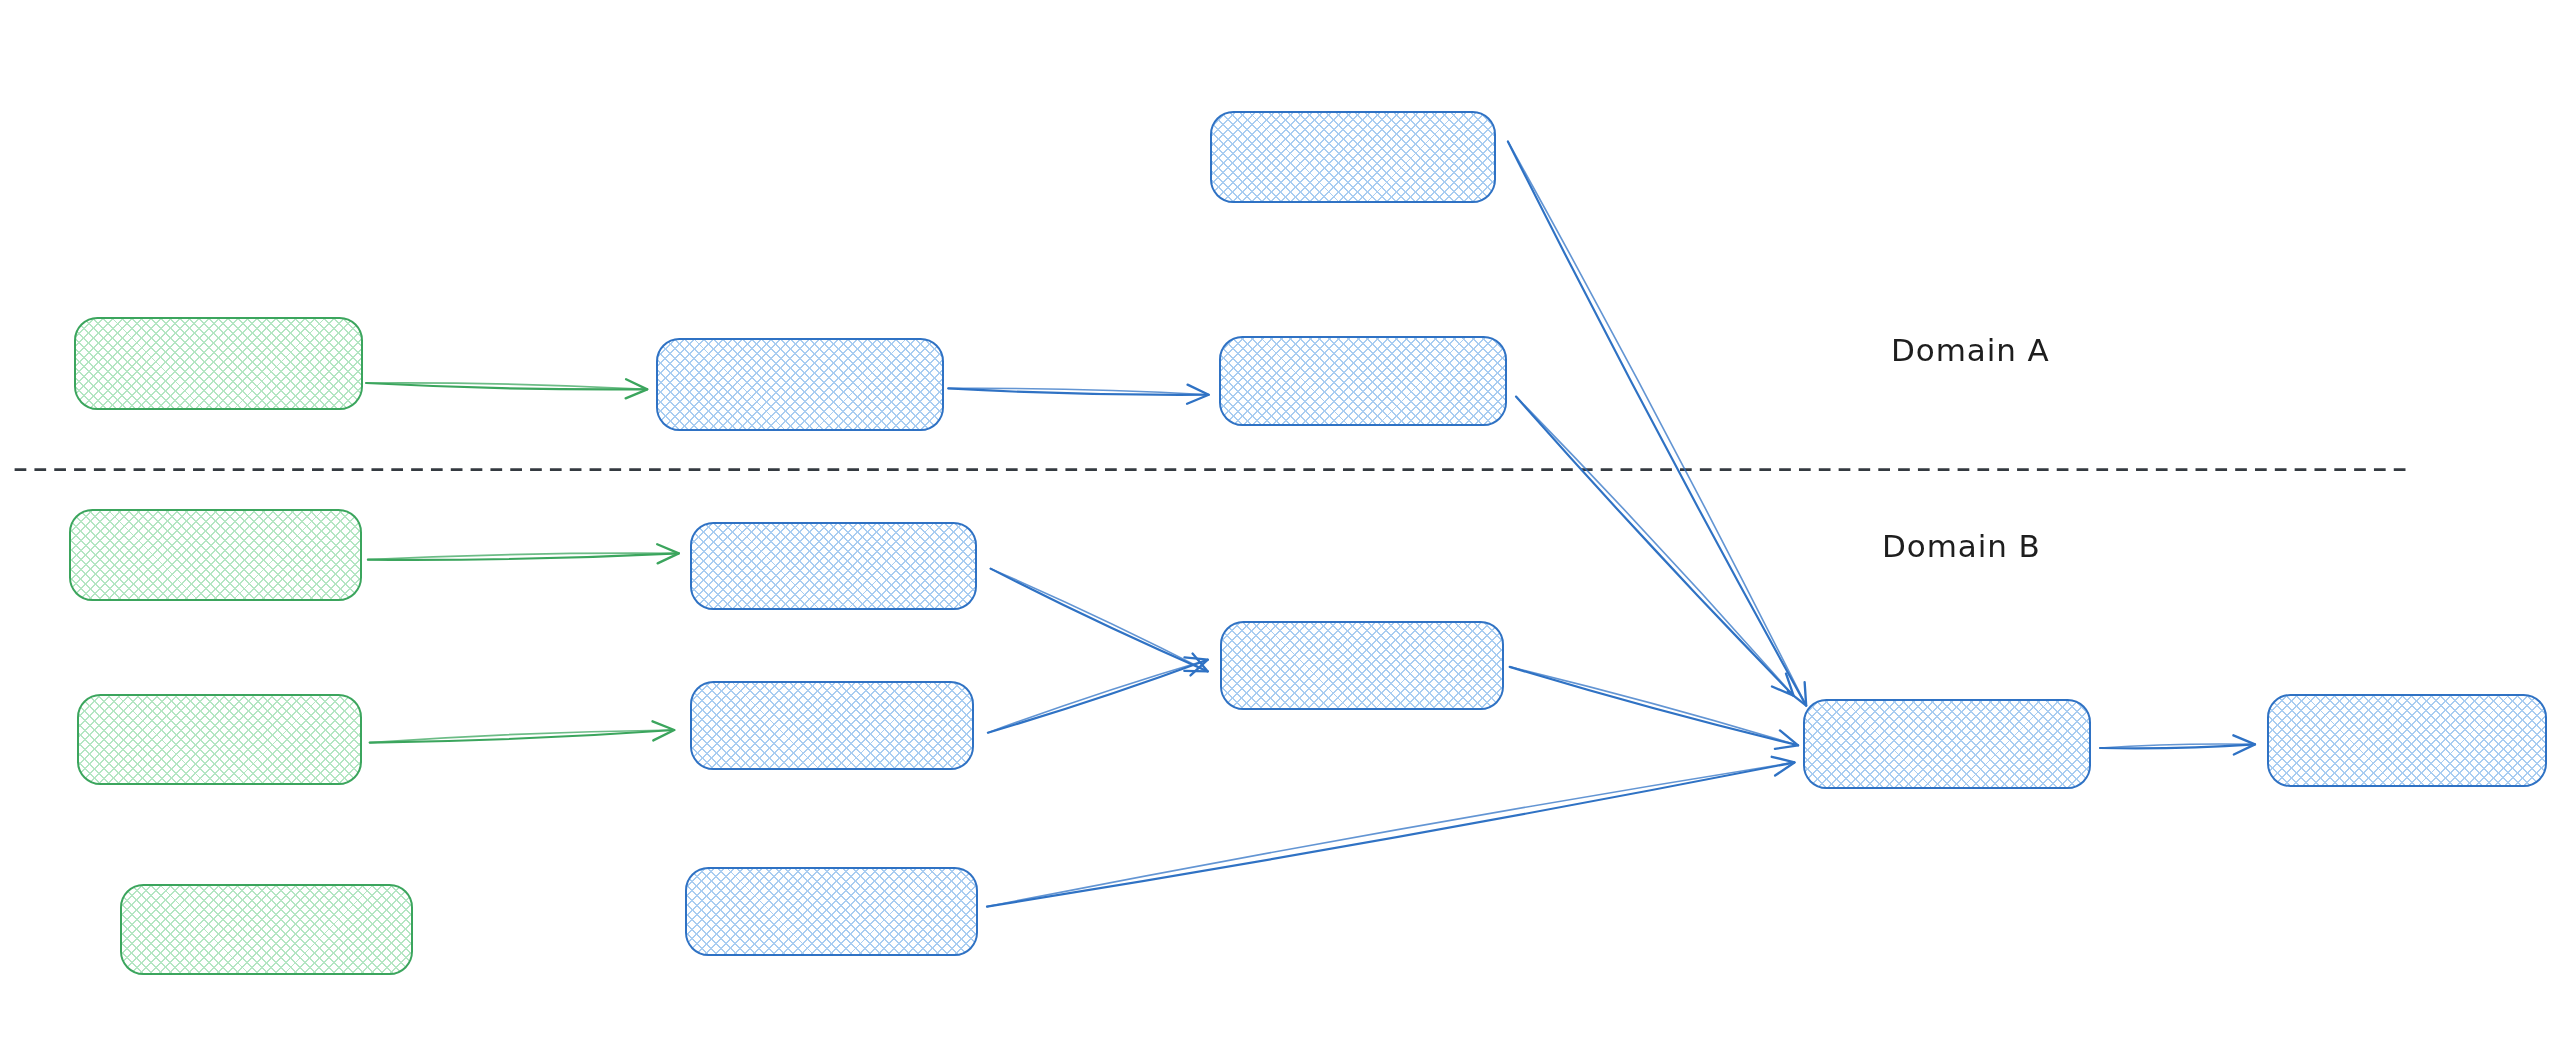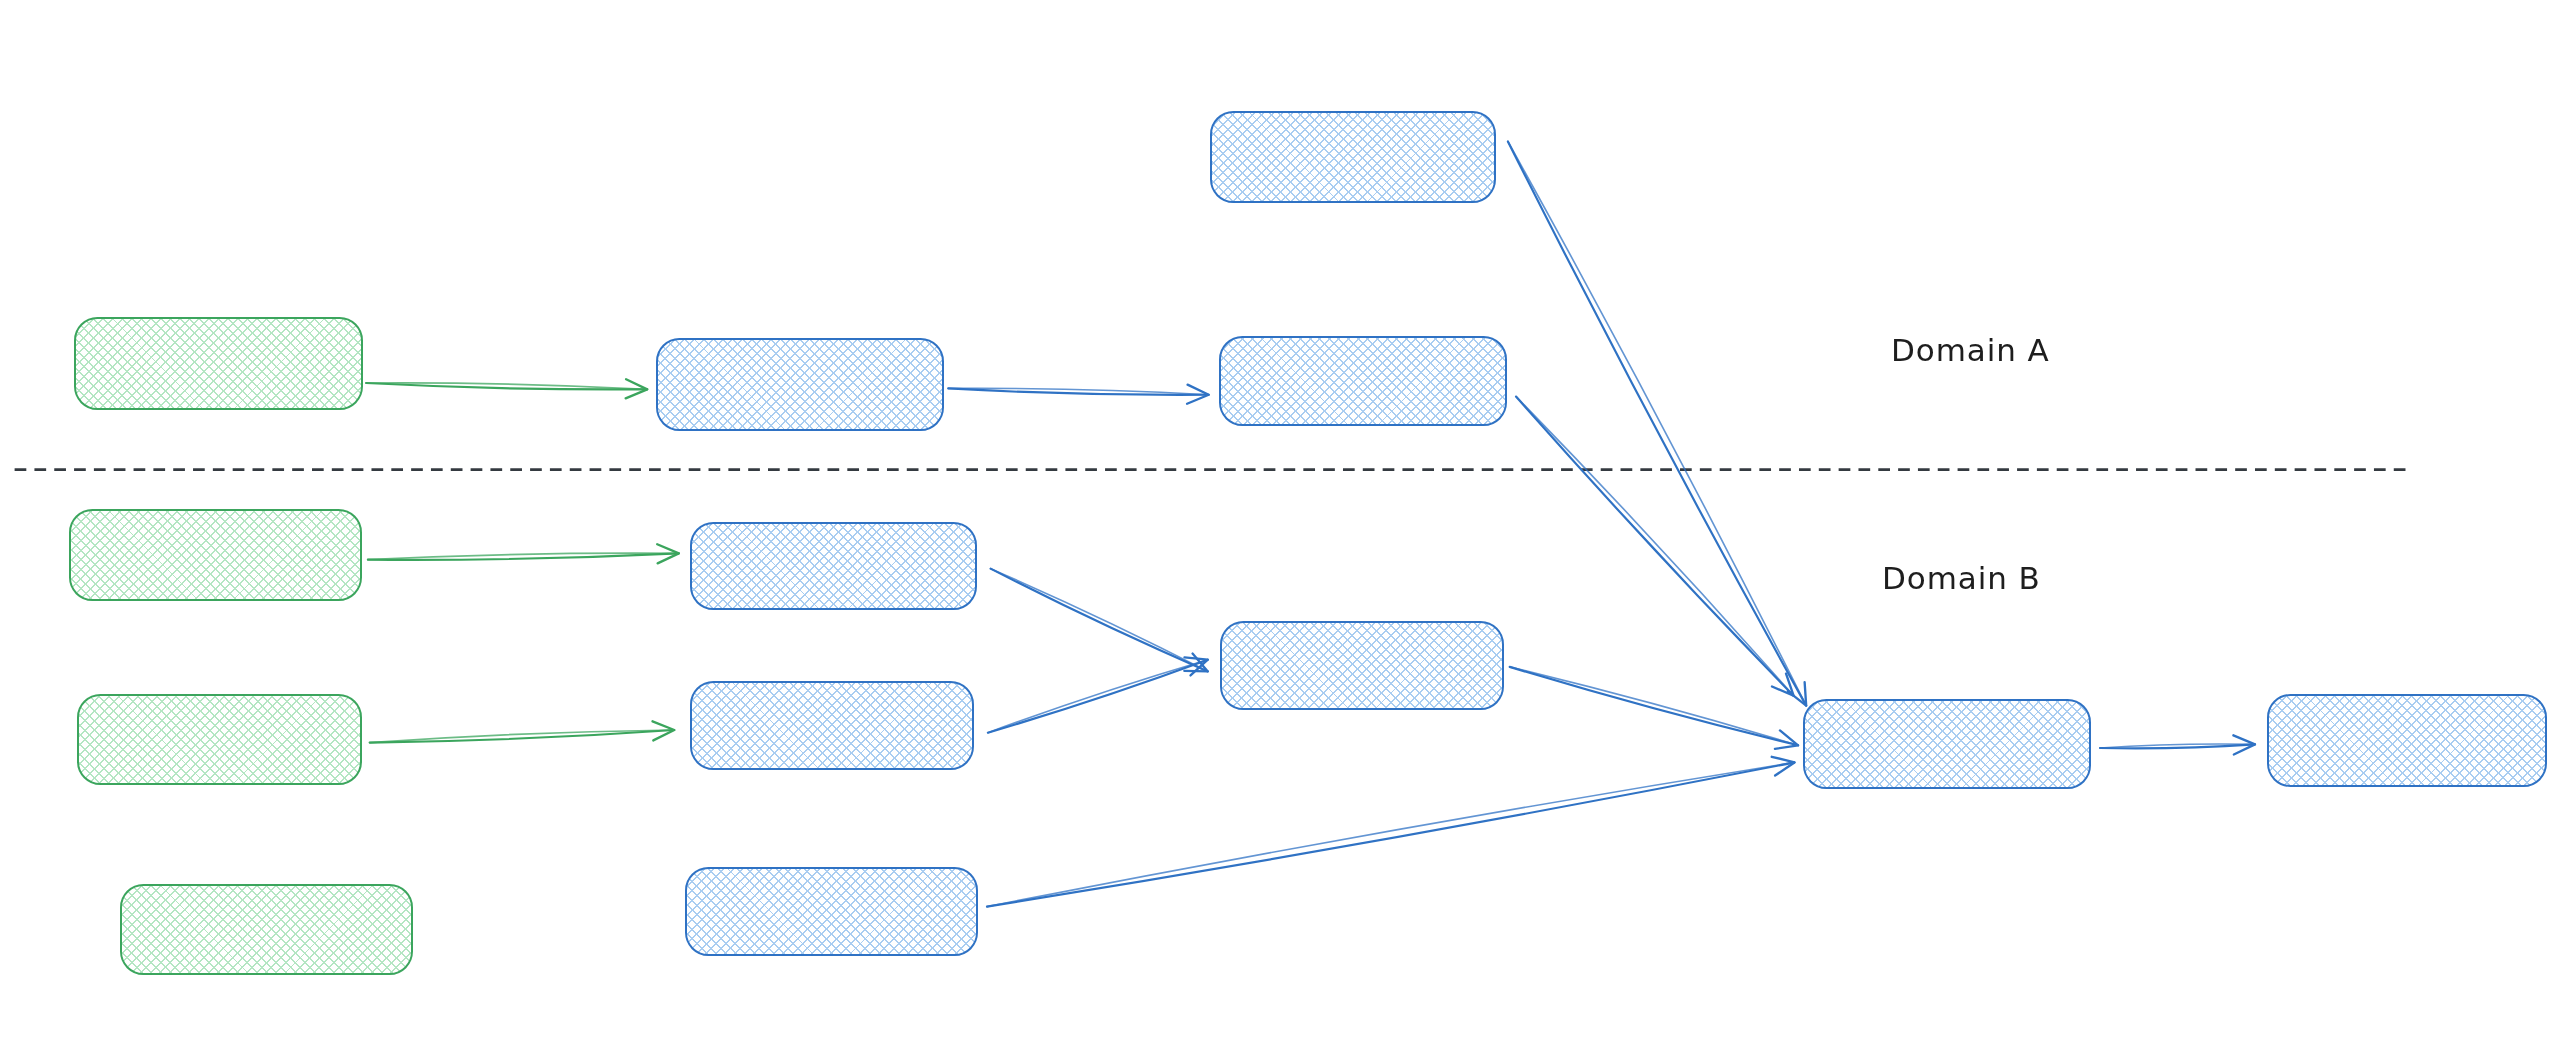--- a/index.html
+++ b/index.html
@@ -107,15 +107,15 @@
       <div class="box" style="left: 690px; top: 522px; width: 287px; height: 88px; border-color: rgb(47, 114, 196); background-image: repeating-linear-gradient(45deg, rgb(169, 205, 241) 0px, rgb(169, 205, 241) 1.4px, transparent 1.4px, transparent 6.8px), repeating-linear-gradient(-45deg, rgb(169, 205, 241) 0px, rgb(169, 205, 241) 1.4px, transparent 1.4px, transparent 6.8px);"></div>
       <div class="box" style="left: 77px; top: 694px; width: 285px; height: 91px; border-color: rgb(59, 165, 93); background-image: repeating-linear-gradient(45deg, rgb(180, 230, 195) 0px, rgb(180, 230, 195) 1.4px, transparent 1.4px, transparent 6.8px), repeating-linear-gradient(-45deg, rgb(180, 230, 195) 0px, rgb(180, 230, 195) 1.4px, transparent 1.4px, transparent 6.8px);"></div>
       <div class="box" style="left: 690px; top: 681px; width: 284px; height: 89px; border-color: rgb(47, 114, 196); background-image: repeating-linear-gradient(45deg, rgb(169, 205, 241) 0px, rgb(169, 205, 241) 1.4px, transparent 1.4px, transparent 6.8px), repeating-linear-gradient(-45deg, rgb(169, 205, 241) 0px, rgb(169, 205, 241) 1.4px, transparent 1.4px, transparent 6.8px);"></div>
       <div class="box" style="left: 1220px; top: 621px; width: 284px; height: 89px; border-color: rgb(47, 114, 196); background-image: repeating-linear-gradient(45deg, rgb(169, 205, 241) 0px, rgb(169, 205, 241) 1.4px, transparent 1.4px, transparent 6.8px), repeating-linear-gradient(-45deg, rgb(169, 205, 241) 0px, rgb(169, 205, 241) 1.4px, transparent 1.4px, transparent 6.8px);"></div>
       <div class="box" style="left: 120px; top: 884px; width: 293px; height: 91px; border-color: rgb(59, 165, 93); background-image: repeating-linear-gradient(45deg, rgb(180, 230, 195) 0px, rgb(180, 230, 195) 1.4px, transparent 1.4px, transparent 6.8px), repeating-linear-gradient(-45deg, rgb(180, 230, 195) 0px, rgb(180, 230, 195) 1.4px, transparent 1.4px, transparent 6.8px);"></div>
       <div class="box" style="left: 685px; top: 867px; width: 293px; height: 89px; border-color: rgb(47, 114, 196); background-image: repeating-linear-gradient(45deg, rgb(169, 205, 241) 0px, rgb(169, 205, 241) 1.4px, transparent 1.4px, transparent 6.8px), repeating-linear-gradient(-45deg, rgb(169, 205, 241) 0px, rgb(169, 205, 241) 1.4px, transparent 1.4px, transparent 6.8px);"></div>
       <div class="box" style="left: 1803px; top: 699px; width: 288px; height: 90px; border-color: rgb(47, 114, 196); background-image: repeating-linear-gradient(45deg, rgb(169, 205, 241) 0px, rgb(169, 205, 241) 1.4px, transparent 1.4px, transparent 6.8px), repeating-linear-gradient(-45deg, rgb(169, 205, 241) 0px, rgb(169, 205, 241) 1.4px, transparent 1.4px, transparent 6.8px);"></div>
       <div class="box" style="left: 2267px; top: 694px; width: 280px; height: 93px; border-color: rgb(47, 114, 196); background-image: repeating-linear-gradient(45deg, rgb(169, 205, 241) 0px, rgb(169, 205, 241) 1.4px, transparent 1.4px, transparent 6.8px), repeating-linear-gradient(-45deg, rgb(169, 205, 241) 0px, rgb(169, 205, 241) 1.4px, transparent 1.4px, transparent 6.8px);"></div>
     </div>
   <div class="domain-label" id="label-domain-a" style="left: 1891px; top: 332px; color: rgb(30, 30, 30);">Domain A</div>
-  <div class="domain-label" id="label-domain-b" style="left: 1882px; top: 528px; color: rgb(30, 30, 30); margin-top: 32px;">Domain B</div>
+  <div class="domain-label" id="label-domain-b" style="left: 1882px; top: 528px; color: rgb(30, 30, 30);">Domain B</div>
 </div>
 
 
 </body></html>

